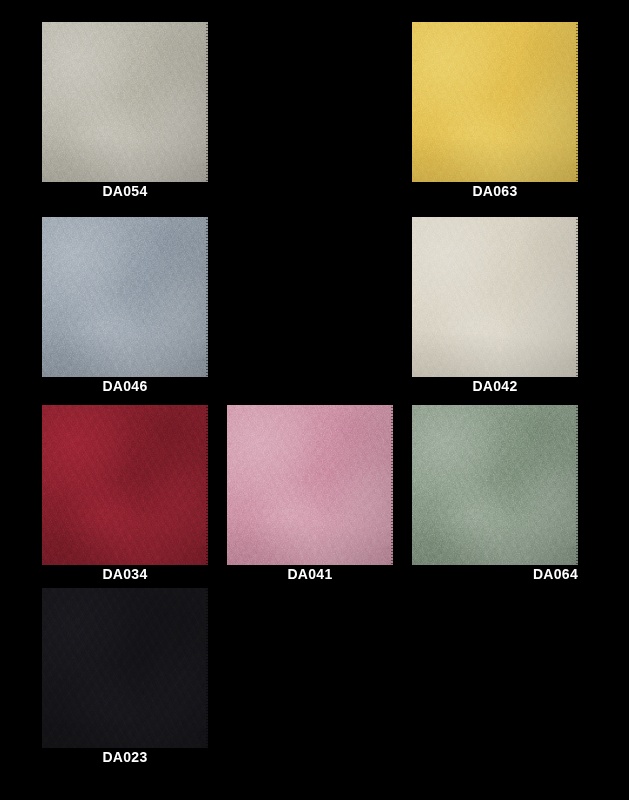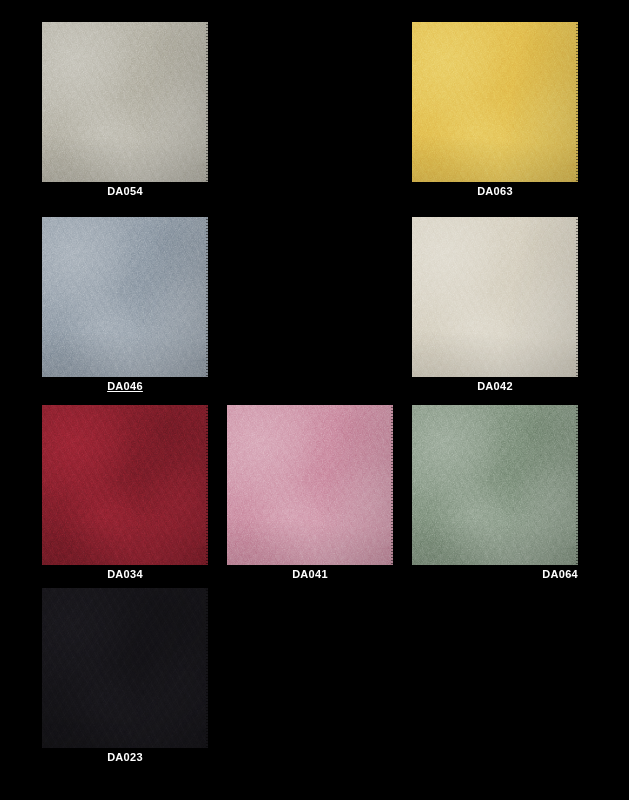--- a/index.html
+++ b/index.html
@@ -110,21 +110,21 @@
     opacity: 0.85;
   }
 
   .swatch-label {
     display: block;
     width: 166px;
     margin-top: 4px;
     text-align: center;
     color: #ffffff;
     font-family: "Liberation Sans", sans-serif;
-    font-size: 11px;
+    font-size: 14px;
     font-weight: bold;
     letter-spacing: 0.3px;
     line-height: 11px;
     white-space: nowrap;
   }
 </style>
 </head>
 <body>
 
 <svg width="0" height="0" style="position:absolute;left:-9999px;top:-9999px" aria-hidden="true">
@@ -177,21 +177,21 @@
       <div class="swatch-chip" style="width: 166px; height: 160px; background-color: rgb(142, 154, 166);">
         <div class="tex tex-noise"><svg width="100%" height="100%" preserveAspectRatio="none">
             <rect width="100%" height="100%" filter="url(#fabricNoise)" opacity="0.9"></rect>
             <rect width="100%" height="100%" filter="url(#fabricNoise2)" opacity="0.55"></rect>
           </svg></div>
         <div class="tex tex-fiber"></div>
         <div class="tex tex-mottle"></div>
         <div class="tex tex-shade"></div>
         <div class="tex tex-edge"></div>
       </div>
-      <span class="swatch-label" style="width: 166px; color: rgb(255, 255, 255); text-decoration: underline;">DA046</span>
+      <span class="swatch-label" style="width: 166px; color: rgb(255, 255, 255);">DA046</span>
     </div>
     <div class="swatch-cell" style="left: 412px; top: 217px;">
       <div class="swatch-chip" style="width: 166px; height: 160px; background-color: rgb(214, 208, 192);">
         <div class="tex tex-noise"><svg width="100%" height="100%" preserveAspectRatio="none">
             <rect width="100%" height="100%" filter="url(#fabricNoise)" opacity="0.9"></rect>
             <rect width="100%" height="100%" filter="url(#fabricNoise2)" opacity="0.55"></rect>
           </svg></div>
         <div class="tex tex-fiber"></div>
         <div class="tex tex-mottle"></div>
         <div class="tex tex-shade"></div>

